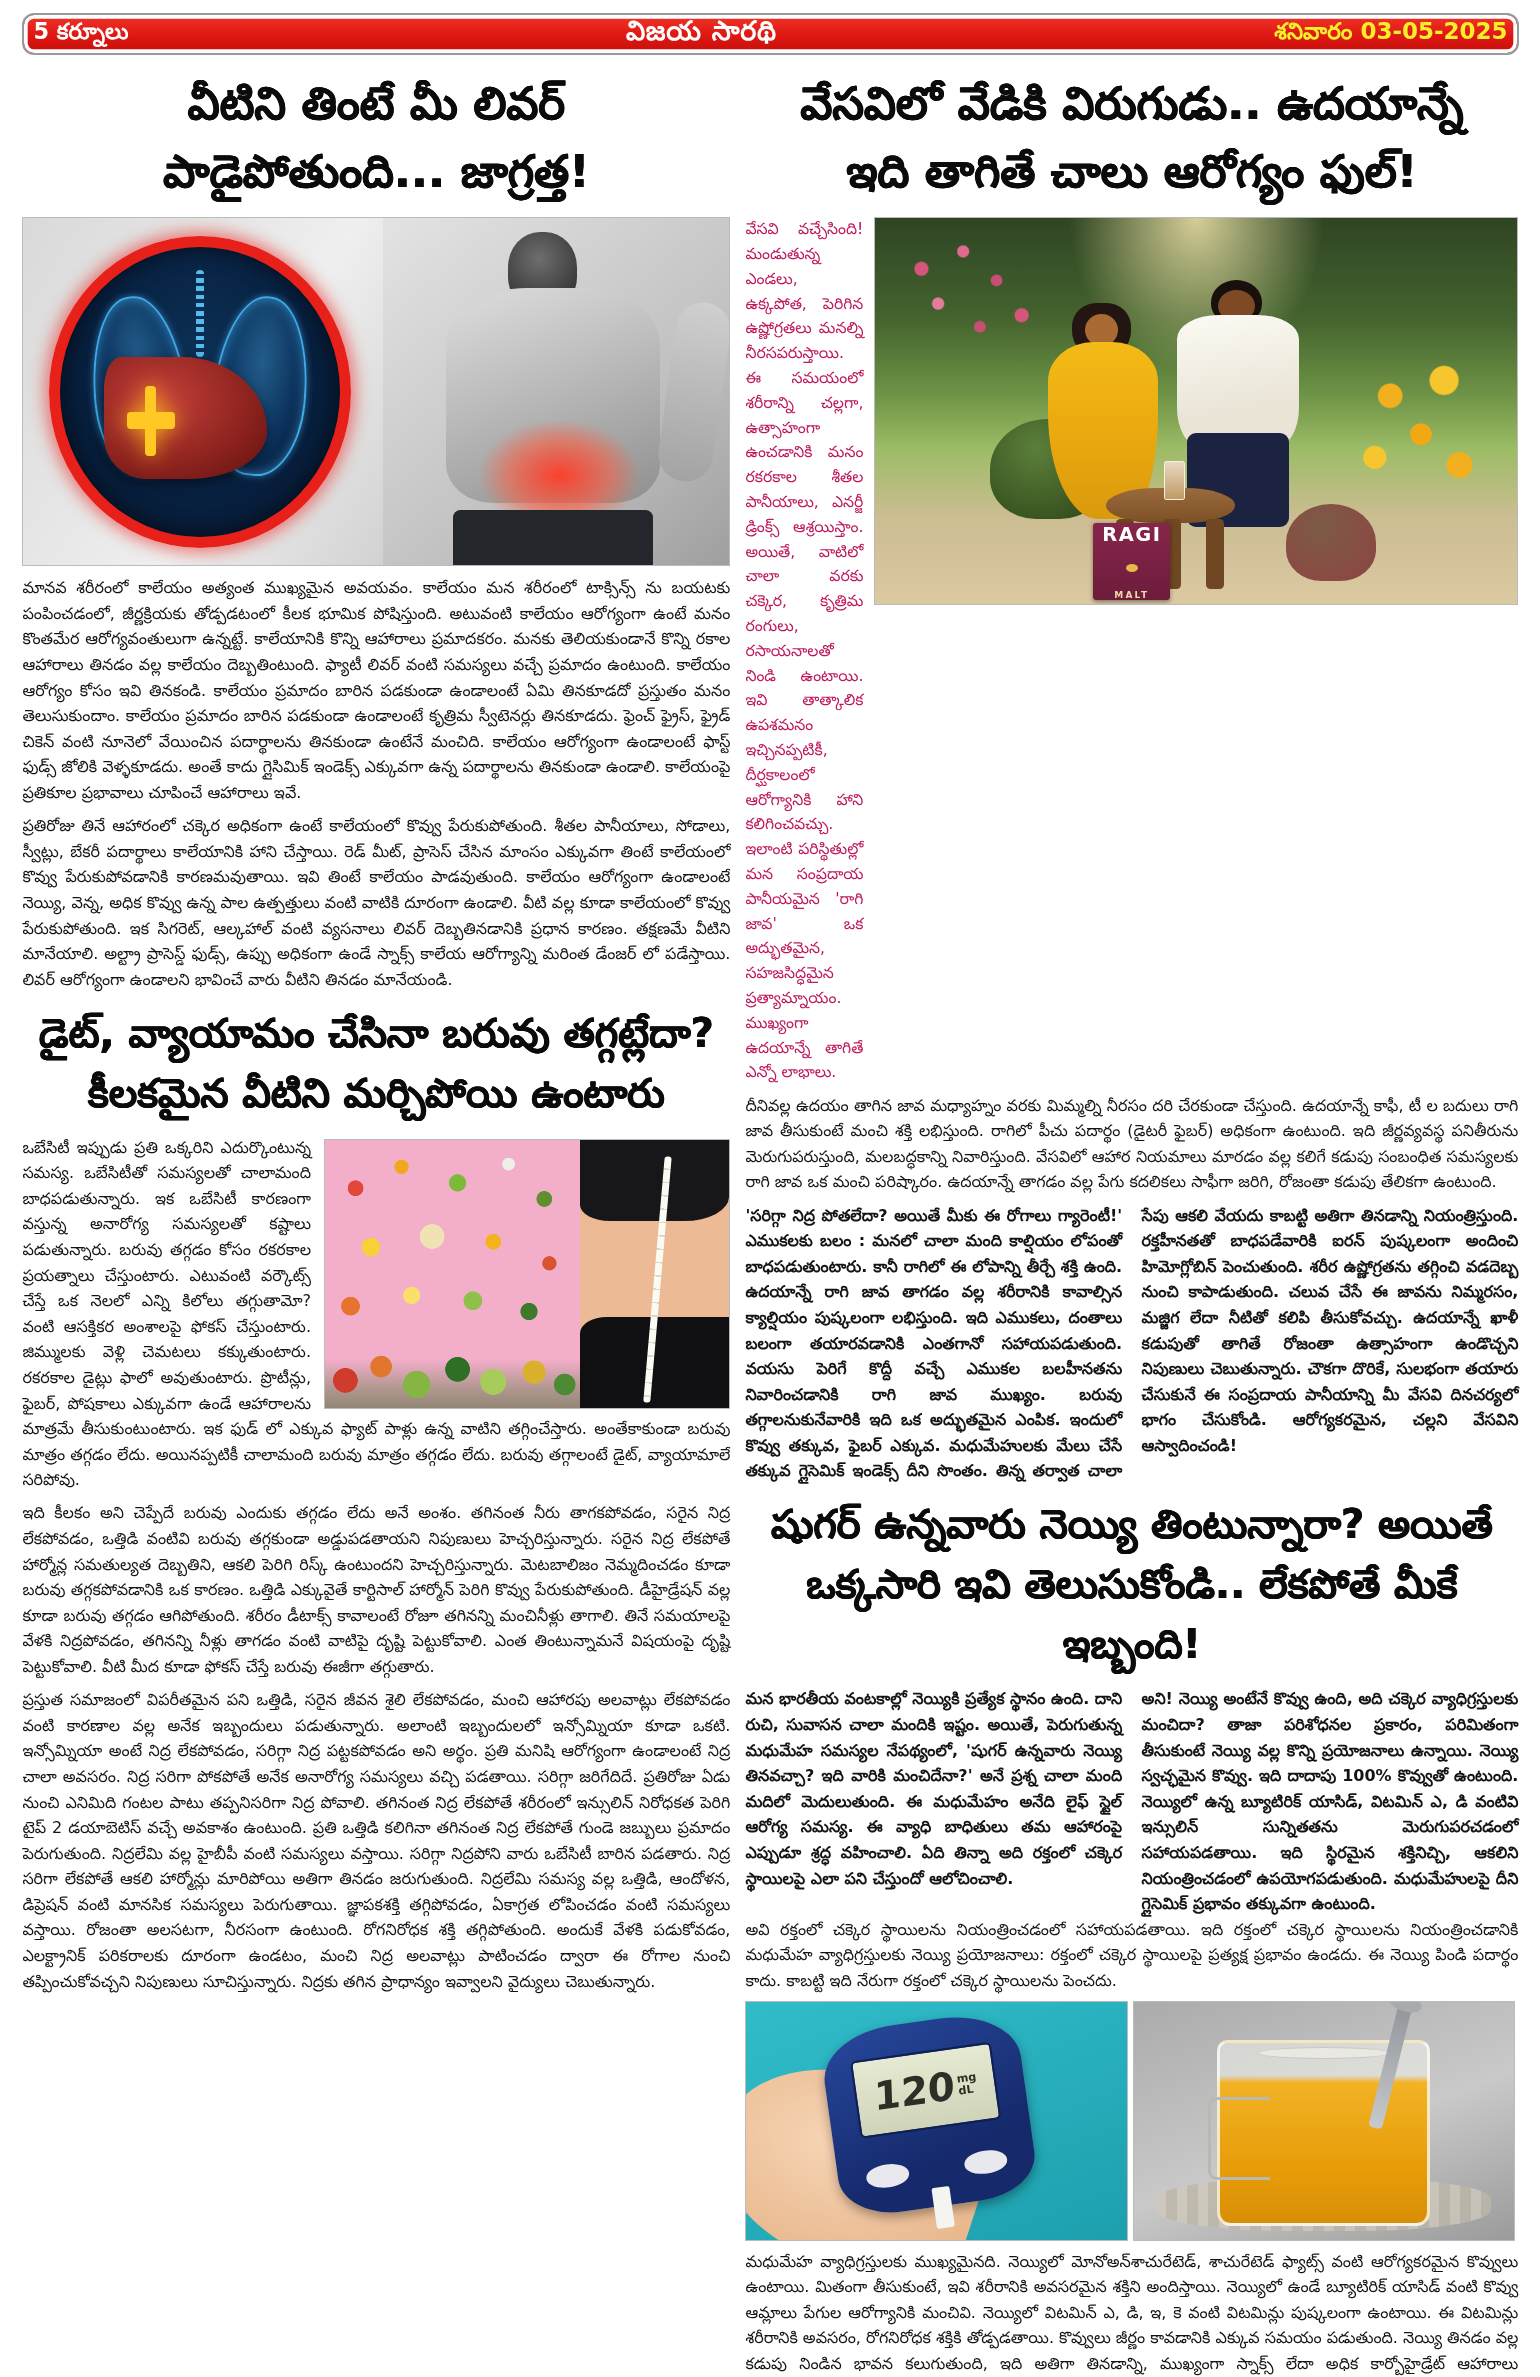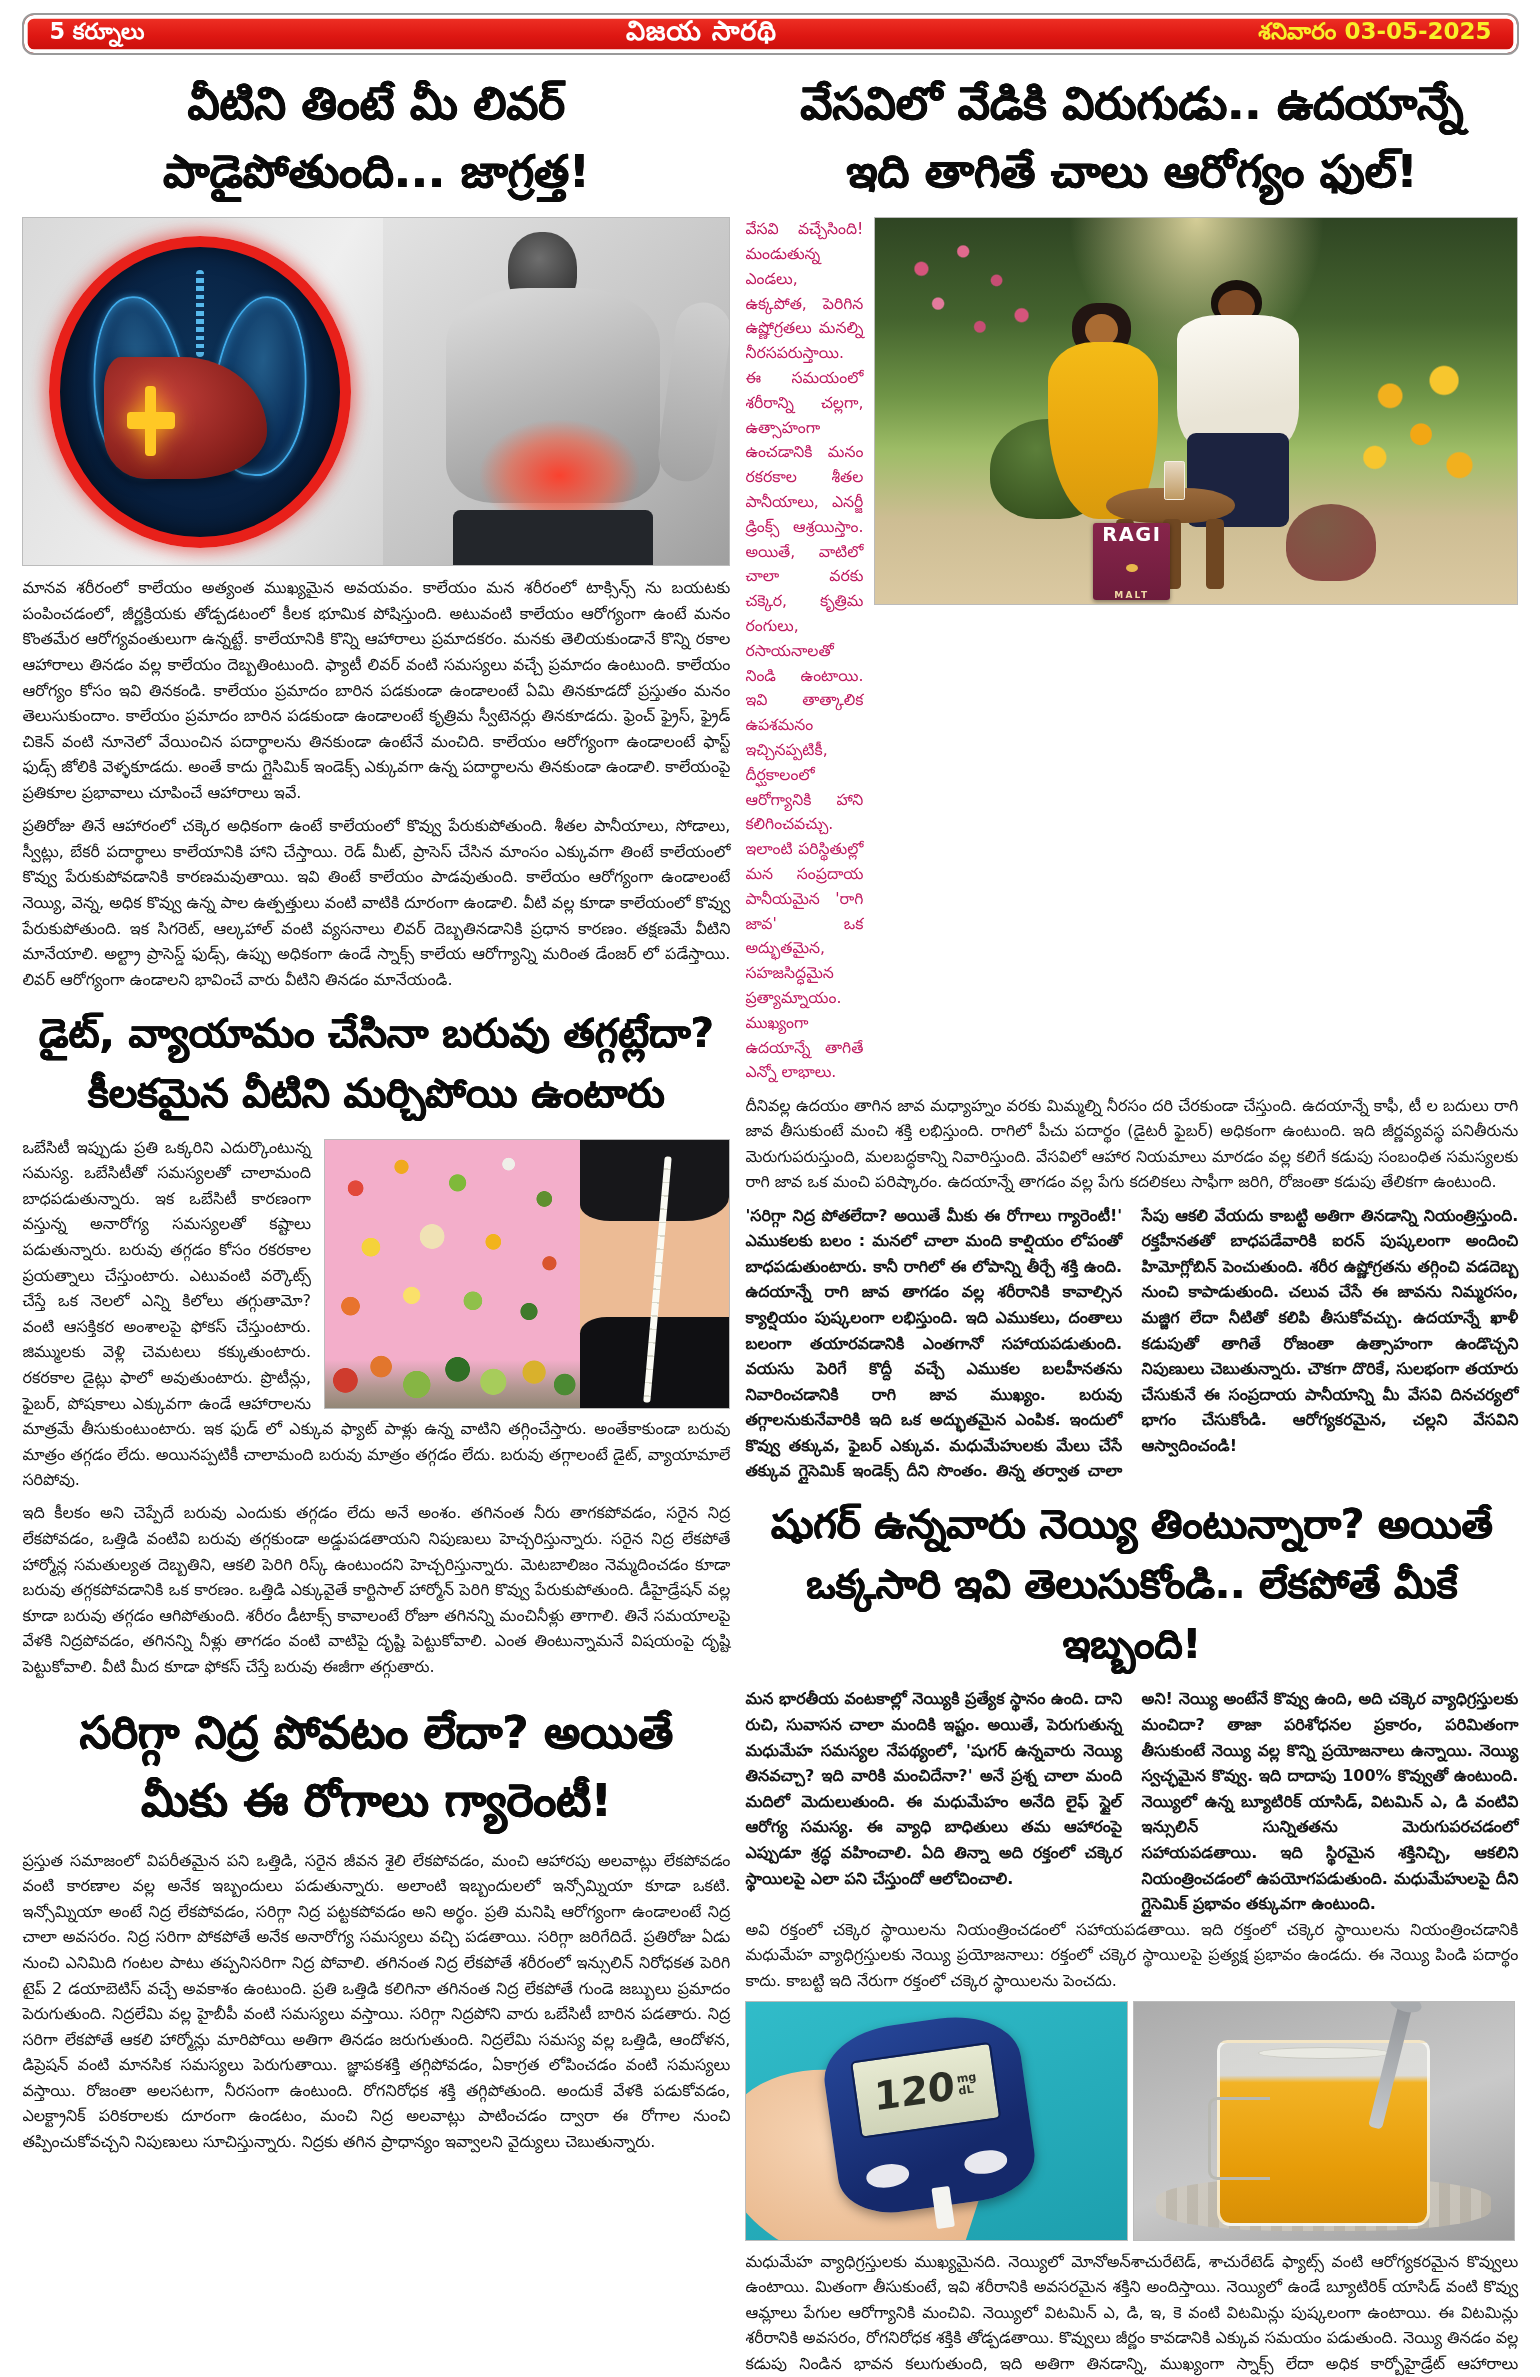--- a/index.html
+++ b/index.html
@@ -11,21 +11,21 @@
   }
   .page { width:1541px; height:2377px; position:relative; background:#fff; padding:13.4px 22.4px 0 22.4px; }
 
   
   .masthead-bar {
     height:42px; border-radius:12px;
     background:linear-gradient(180deg,#f03428 0%,#de1712 55%,#c60f0b 100%);
     border:2.2px solid #9a9a9a;
     box-shadow: inset 0 0 0 3.7px #ffffff;
     display:flex; align-items:center; justify-content:space-between;
-    padding:0 25px; margin-bottom:10.4px;
+    padding:0 9px; margin-bottom:10.4px;
   }
   .masthead-bar .edition { color:#ffffff; font-size:22.4px; font-weight:bold; }
   .masthead-bar .paper-name { color:#ffffff; font-size:27px; font-weight:900; letter-spacing:0.7px; }
   .masthead-bar .pub-date { color:#f8ef2b; font-size:23px; font-weight:bold; }
 
   
   .cols { display:flex; gap:15px; }
   .col-left  { width:708px; }
   .col-right { width:773px; }
 
@@ -268,24 +268,20 @@
             <div class="waist-skirt"></div>
             <div class="tape"></div>
           </div>
         </div>
 
         <p class="body">ఒబేసిటీ ఇప్పుడు ప్రతి ఒక్కరిని ఎదుర్కొంటున్న సమస్య. ఒబేసిటీతో సమస్యలతో చాలామంది బాధపడుతున్నారు. ఇక ఒబేసిటీ కారణంగా వస్తున్న అనారోగ్య సమస్యలతో కష్టాలు పడుతున్నారు. బరువు తగ్గడం కోసం రకరకాల ప్రయత్నాలు చేస్తుంటారు. ఎటువంటి వర్కౌట్స్ చేస్తే ఒక నెలలో ఎన్ని కిలోలు తగ్గుతామో? వంటి ఆసక్తికర అంశాలపై ఫోకస్ చేస్తుంటారు. జిమ్ములకు వెళ్లి చెమటలు కక్కుతుంటారు. రకరకాల డైట్లు ఫాలో అవుతుంటారు. ప్రొటీన్లు, ఫైబర్, పోషకాలు ఎక్కువగా ఉండే ఆహారాలను మాత్రమే తీసుకుంటుంటారు. ఇక ఫుడ్ లో ఎక్కువ ఫ్యాట్ పాళ్లు ఉన్న వాటిని తగ్గించేస్తారు. అంతేకాకుండా బరువు మాత్రం తగ్గడం లేదు. అయినప్పటికీ చాలామంది బరువు మాత్రం తగ్గడం లేదు. బరువు తగ్గాలంటే డైట్, వ్యాయామాలే సరిపోవు.</p>
         <p class="body">ఇది కీలకం అని చెప్పేదే బరువు ఎందుకు తగ్గడం లేదు అనే అంశం. తగినంత నీరు తాగకపోవడం, సరైన నిద్ర లేకపోవడం, ఒత్తిడి వంటివి బరువు తగ్గకుండా అడ్డుపడతాయని నిపుణులు హెచ్చరిస్తున్నారు. సరైన నిద్ర లేకపోతే హార్మోన్ల సమతుల్యత దెబ్బతిని, ఆకలి పెరిగి రిస్క్ ఉంటుందని హెచ్చరిస్తున్నారు. మెటబాలిజం నెమ్మదించడం కూడా బరువు తగ్గకపోవడానికి ఒక కారణం. ఒత్తిడి ఎక్కువైతే కార్టిసాల్ హార్మోన్ పెరిగి కొవ్వు పేరుకుపోతుంది. డీహైడ్రేషన్ వల్ల కూడా బరువు తగ్గడం ఆగిపోతుంది. శరీరం డీటాక్స్ కావాలంటే రోజూ తగినన్ని మంచినీళ్లు తాగాలి. తినే సమయాలపై వేళకి నిద్రపోవడం, తగినన్ని నీళ్లు తాగడం వంటి వాటిపై దృష్టి పెట్టుకోవాలి. ఎంత తింటున్నామనే విషయంపై దృష్టి పెట్టుకోవాలి. వీటి మీద కూడా ఫోకస్ చేస్తే బరువు ఈజీగా తగ్గుతారు.</p>
       </div>
 
       <div>
-        <h1 class="headline hl-sleep">
-          <span>సరిగ్గా నిద్ర పోవటం లేదా? అయితే</span><br>
-          <span>మీకు ఈ రోగాలు గ్యారెంటీ!</span>
-        </h1>
         <p class="body">ప్రస్తుత సమాజంలో విపరీతమైన పని ఒత్తిడి, సరైన జీవన శైలి లేకపోవడం, మంచి ఆహారపు అలవాట్లు లేకపోవడం వంటి కారణాల వల్ల అనేక ఇబ్బందులు పడుతున్నారు. అలాంటి ఇబ్బందులలో ఇన్సోమ్నియా కూడా ఒకటి. ఇన్సోమ్నియా అంటే నిద్ర లేకపోవడం, సరిగ్గా నిద్ర పట్టకపోవడం అని అర్థం. ప్రతి మనిషి ఆరోగ్యంగా ఉండాలంటే నిద్ర చాలా అవసరం. నిద్ర సరిగా పోకపోతే అనేక అనారోగ్య సమస్యలు వచ్చి పడతాయి. సరిగ్గా జరిగేదిదే. ప్రతిరోజు ఏడు నుంచి ఎనిమిది గంటల పాటు తప్పనిసరిగా నిద్ర పోవాలి. తగినంత నిద్ర లేకపోతే శరీరంలో ఇన్సులిన్ నిరోధకత పెరిగి టైప్ 2 డయాబెటిస్ వచ్చే అవకాశం ఉంటుంది. ప్రతి ఒత్తిడి కలిగినా తగినంత నిద్ర లేకపోతే గుండె జబ్బులు ప్రమాదం పెరుగుతుంది. నిద్రలేమి వల్ల హైబీపీ వంటి సమస్యలు వస్తాయి. సరిగ్గా నిద్రపోని వారు ఒబేసిటీ బారిన పడతారు. నిద్ర సరిగా లేకపోతే ఆకలి హార్మోన్లు మారిపోయి అతిగా తినడం జరుగుతుంది. నిద్రలేమి సమస్య వల్ల ఒత్తిడి, ఆందోళన, డిప్రెషన్ వంటి మానసిక సమస్యలు పెరుగుతాయి. జ్ఞాపకశక్తి తగ్గిపోవడం, ఏకాగ్రత లోపించడం వంటి సమస్యలు వస్తాయి. రోజంతా అలసటగా, నీరసంగా ఉంటుంది. రోగనిరోధక శక్తి తగ్గిపోతుంది. అందుకే వేళకి పడుకోవడం, ఎలక్ట్రానిక్ పరికరాలకు దూరంగా ఉండటం, మంచి నిద్ర అలవాట్లు పాటించడం ద్వారా ఈ రోగాల నుంచి తప్పించుకోవచ్చని నిపుణులు సూచిస్తున్నారు. నిద్రకు తగిన ప్రాధాన్యం ఇవ్వాలని వైద్యులు చెబుతున్నారు.</p>
       </div>
     </div>
 
     <div class="col-right">
 
       <div>
         <h1 class="headline hl-top">
           <span>వేసవిలో వేడికి విరుగుడు.. ఉదయాన్నే</span><br>
           <span>ఇది తాగితే చాలు ఆరోగ్యం ఫుల్!</span>

